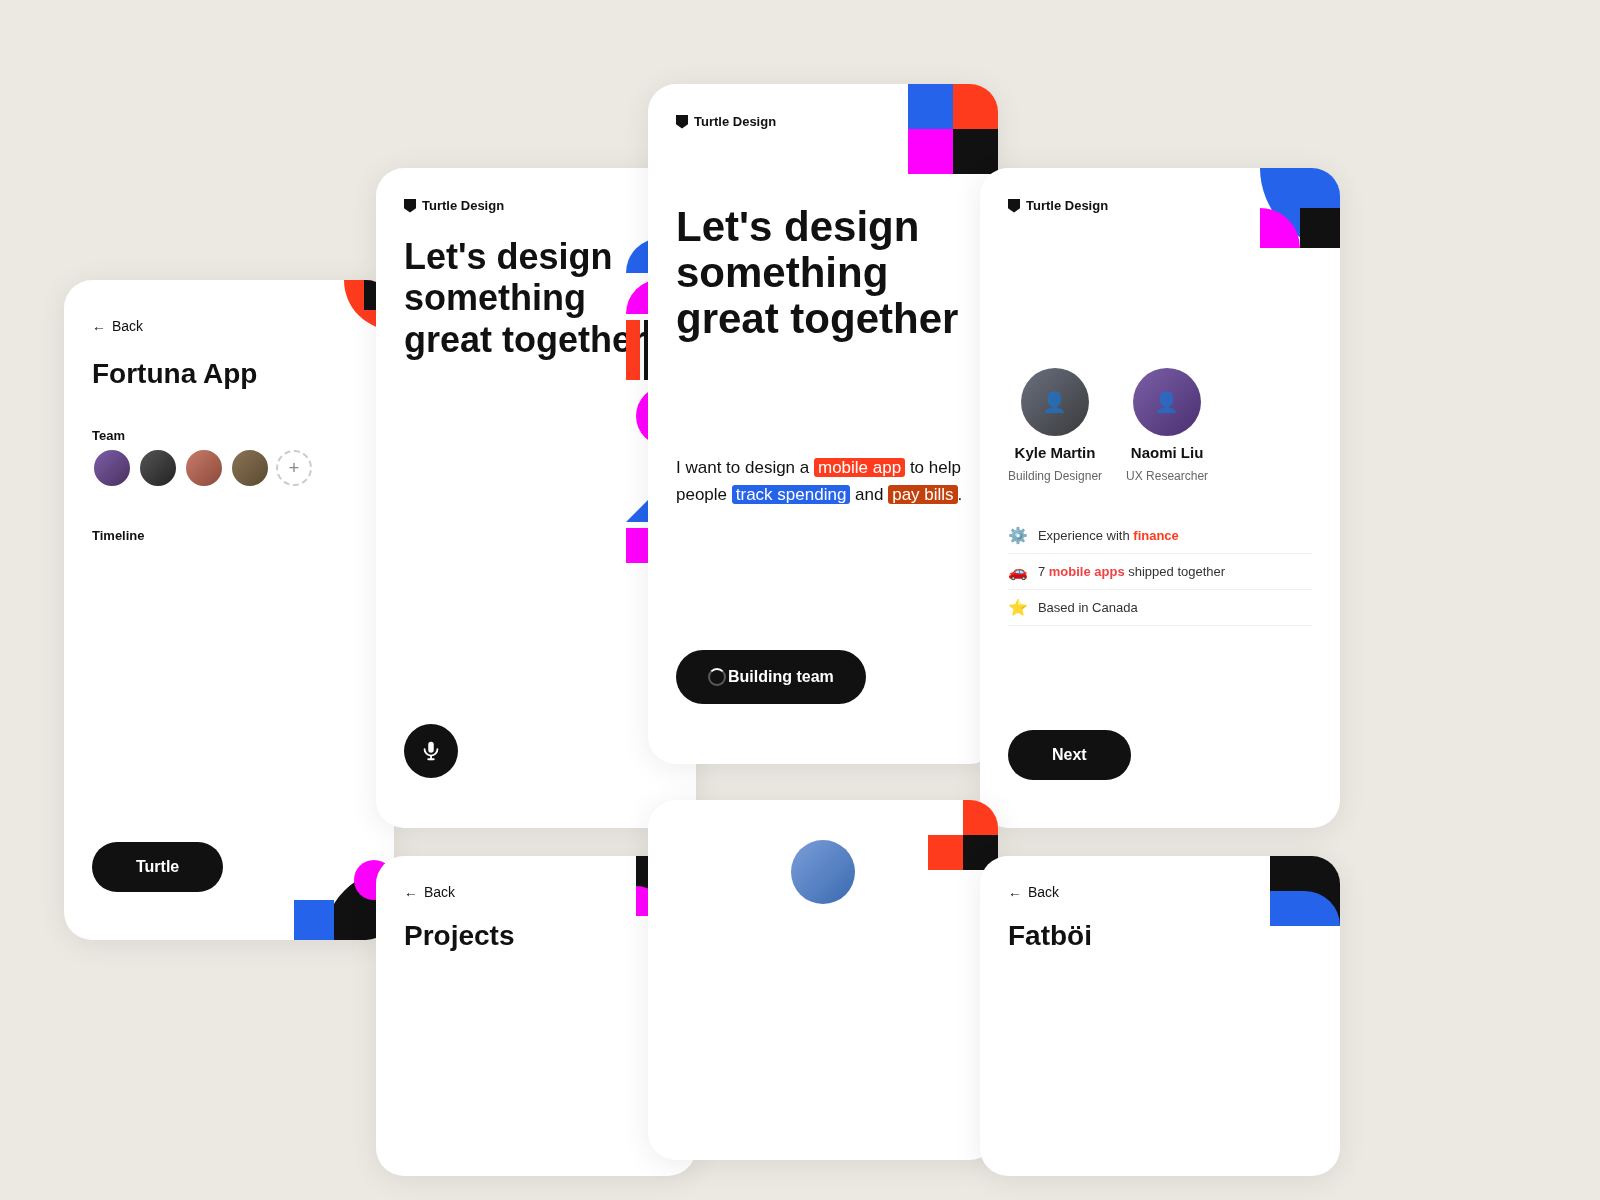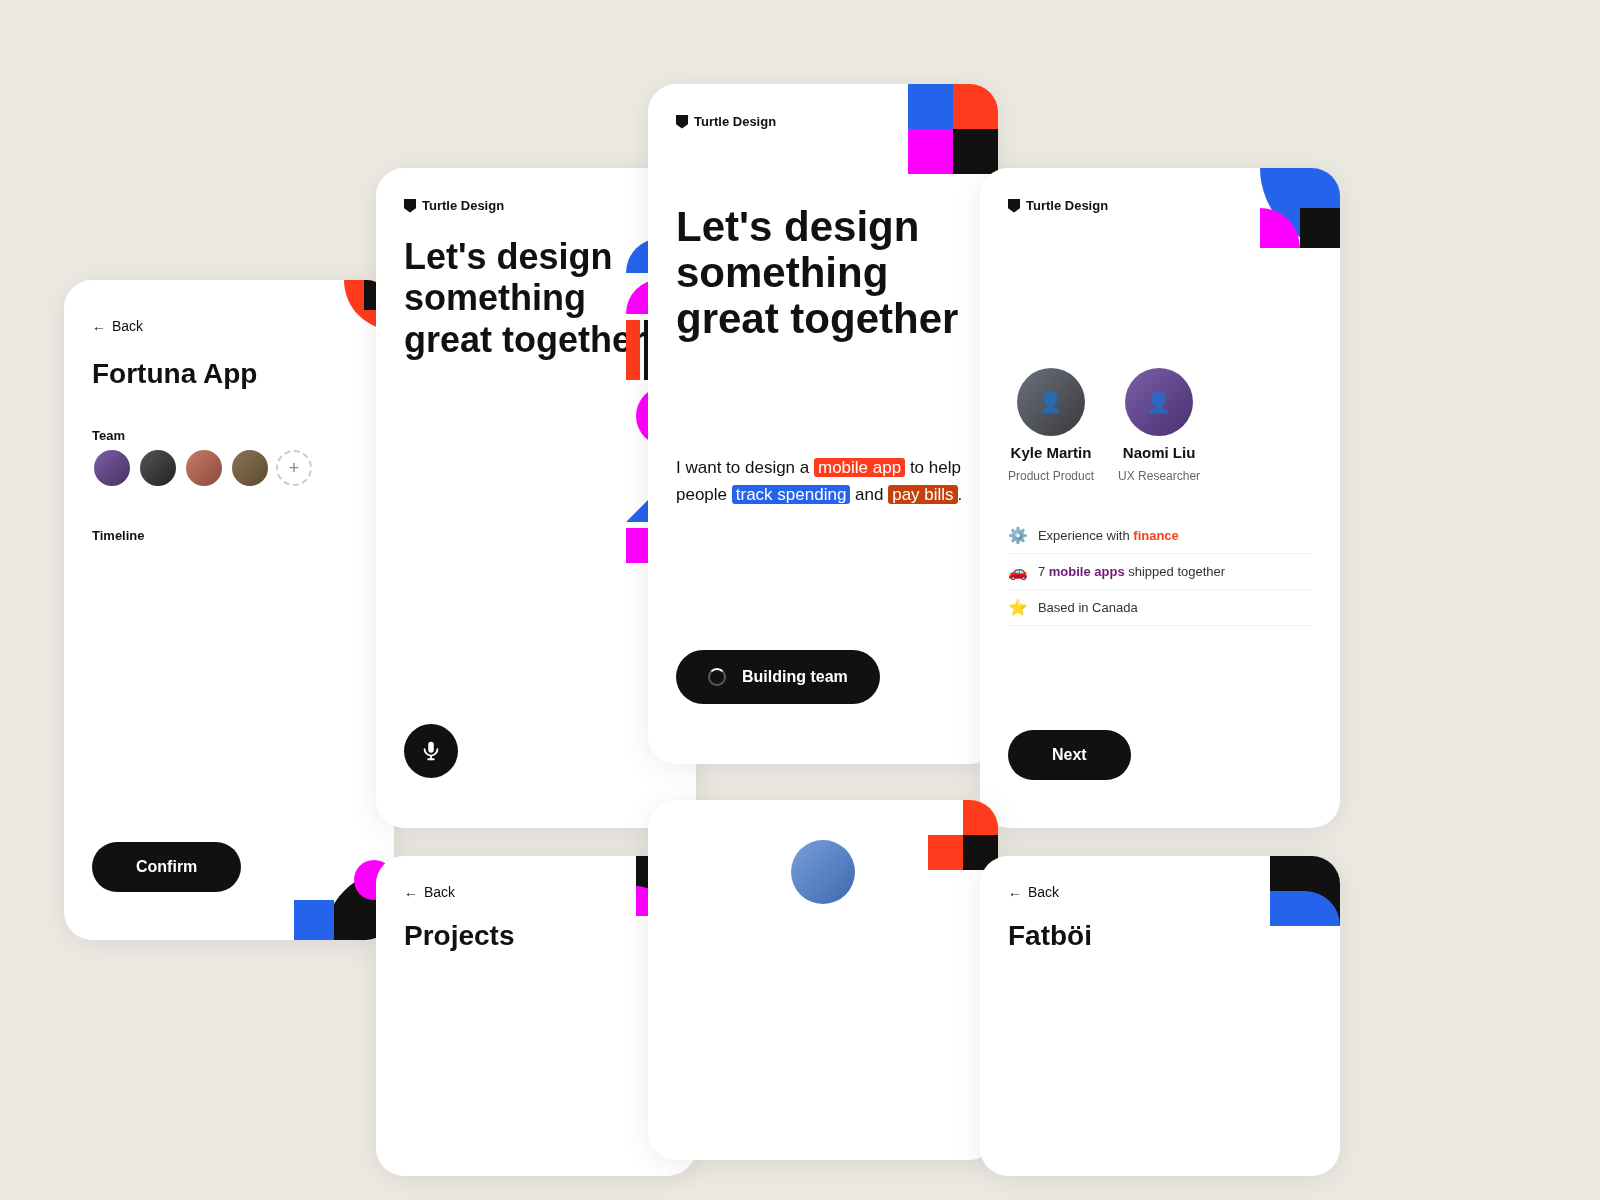--- a/index.html
+++ b/index.html
@@ -242,21 +242,21 @@
     .highlight-pink { background: #c2410c; color: #fff; padding: 0 4px; border-radius: 3px; }
     .card-design-center .building-btn {
       position: absolute;
       bottom: 60px; left: 28px;
       background: #111;
       color: #fff;
       border: none;
       border-radius: 40px;
       padding: 18px 32px;
       font-size: 16px; font-weight: 600;
-      display: flex; align-items: center; gap: 16px;
+      display: flex; align-items: center; gap: 2px;
       cursor: pointer;
     }
     .spinner-icon {
       width: 18px; height: 18px;
       border: 2px solid rgba(255,255,255,0.3);
       border-top-color: #fff;
       border-radius: 50%;
       animation: spin 1s linear infinite;
     }
     @keyframes spin { to { transform: rotate(360deg); } }
@@ -312,21 +312,21 @@
       top: 350px; left: 28px; right: 28px;
     }
     .tag-item {
       display: flex; align-items: center; gap: 10px;
       padding: 8px 0;
       font-size: 13px; color: #333;
       border-bottom: 1px solid #f0f0f0;
     }
     .tag-icon { font-size: 16px; }
     .tag-link { color: #ff3b1e; font-weight: 600; }
-    .tag-link.blue { color: #701a75; }
+    .tag-link.blue { color: #ef4444; }
 
     .card-team .next-btn {
       position: absolute;
       bottom: 48px; left: 28px;
       background: #111;
       color: #fff;
       border: none;
       border-radius: 40px;
       padding: 16px 44px;
       font-size: 16px; font-weight: 600;
@@ -452,21 +452,21 @@
     <div class="title">Fortuna App</div>
     <div class="team-label">Team</div>
     <div class="avatars">
       <div class="avatar-circle av1"></div>
       <div class="avatar-circle av2"></div>
       <div class="avatar-circle av3"></div>
       <div class="avatar-circle av4"></div>
       <div class="plus-btn">+</div>
     </div>
     <div class="timeline-label">Timeline</div>
-    <button class="confirm-btn">Confirm</button>
+    <button class="confirm-btn">Turtle</button>
     <div class="corner-bottom-right">
       <div class="black-q"></div>
       <div class="blue-q"></div>
       <div class="pink-q"></div>
     </div>
   </div>
 
   <div class="card card-design-left">
     <div class="turtle-logo">
       <span class="turtle-flag"></span>
@@ -538,21 +538,21 @@
         <div class="pink"></div>
         <div class="black"></div>
       </div>
     </div>
     <div class="team-members">
       <div class="team-member">
         <div class="team-avatar kyle">
           <div class="avatar-face">👤</div>
         </div>
         <div class="member-name">Kyle Martin</div>
-        <div class="member-role">Product Product</div>
+        <div class="member-role">Building Designer</div>
       </div>
       <div class="team-member">
         <div class="team-avatar naomi">
           <div class="avatar-face">👤</div>
         </div>
         <div class="member-name">Naomi Liu</div>
         <div class="member-role">UX Researcher</div>
       </div>
     </div>
     <div class="tags-list">

